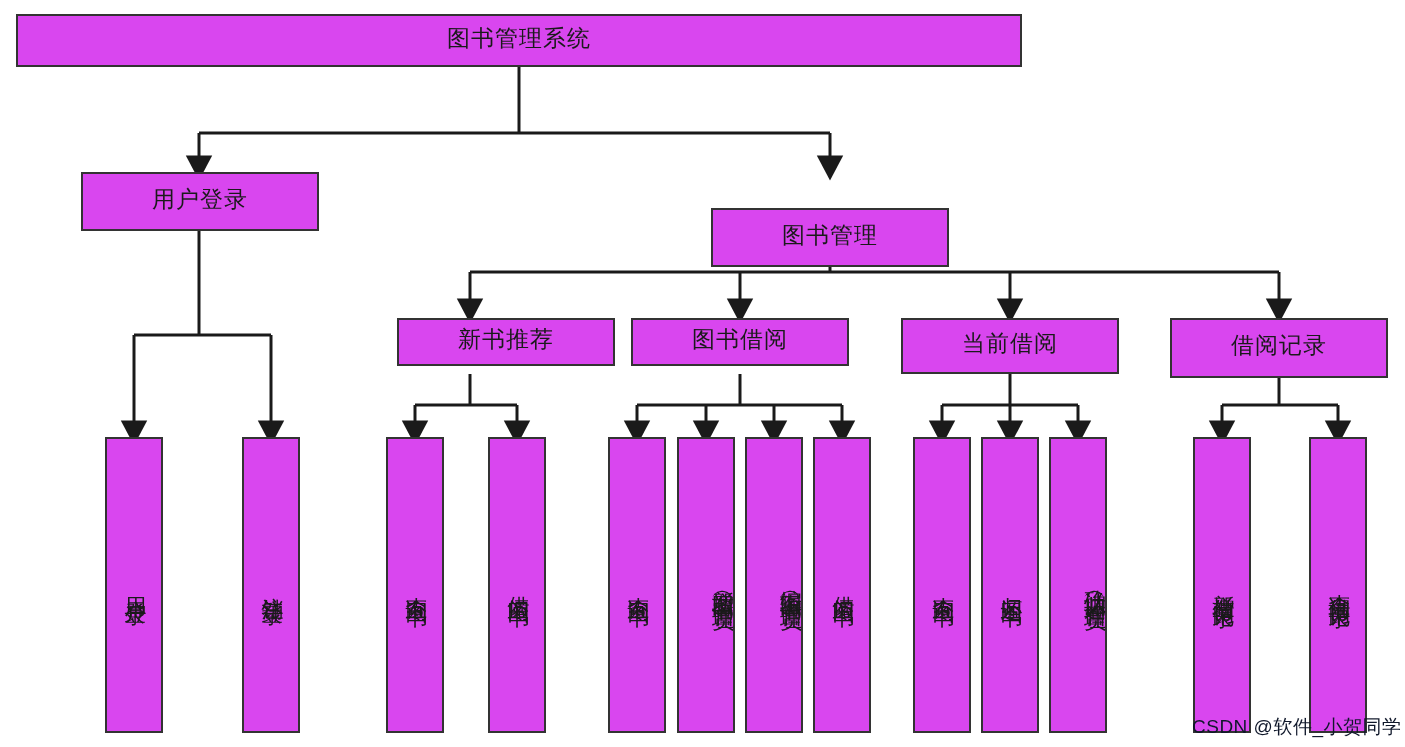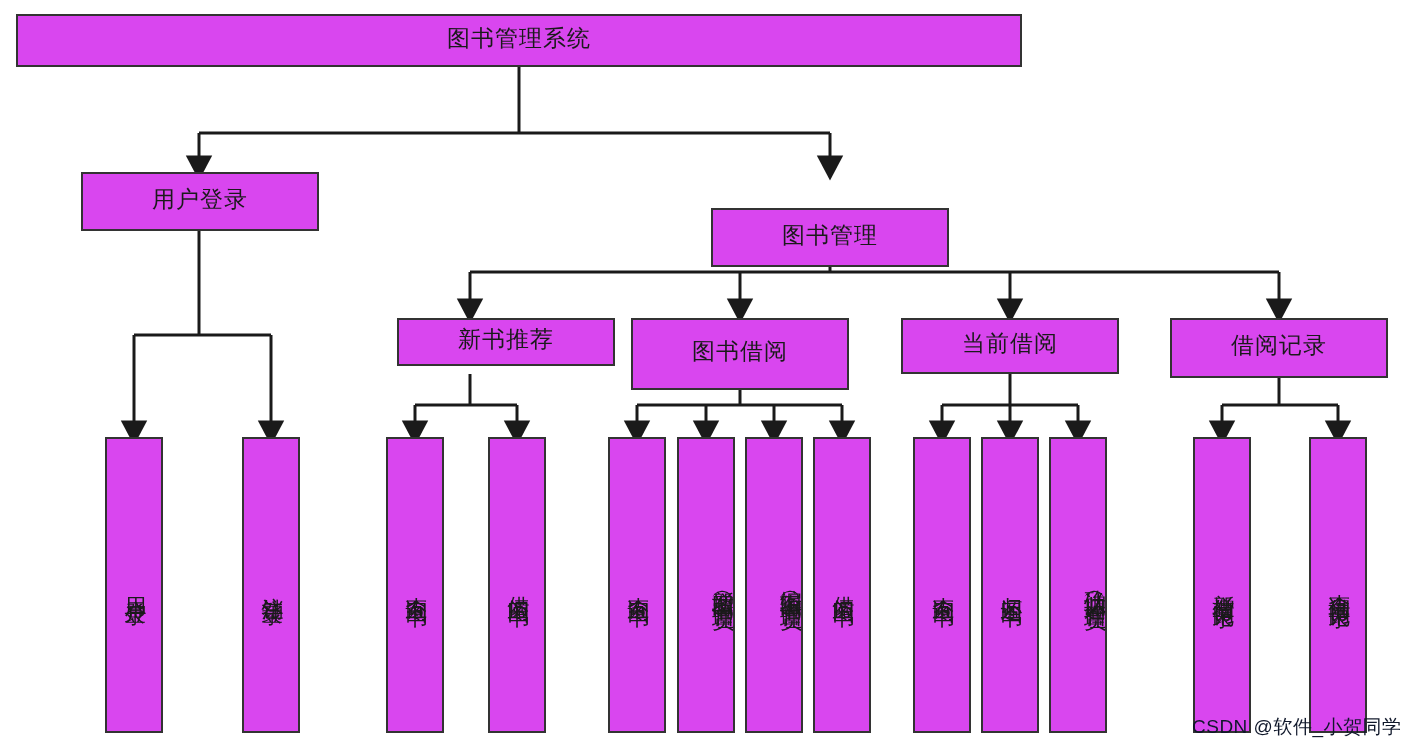--- a/index.html
+++ b/index.html
@@ -132,21 +132,21 @@
   </div>
 
   <div class="node-box node-h" style="left:711px; top:172px; width:238px; height:59px;margin-top:36px;">
     <span>图书管理</span>
   </div>
 
   <div class="node-box node-h" style="left:361px; top:318px; width:218px; height:48px;margin-left:36px;">
     <span>新书推荐</span>
   </div>
 
-  <div class="node-box node-h" style="left:631px; top:318px; width:218px; height:72px;">
+  <div class="node-box node-h" style="left:631px; top:318px; width:218px; height:48px;">
     <span>图书借阅</span>
   </div>
 
   <div class="node-box node-h" style="left:901px; top:318px; width:218px; height:56px;">
     <span>当前借阅</span>
   </div>
 
   <div class="node-box node-h" style="left:1170px; top:318px; width:218px; height:60px;">
     <span>借阅记录</span>
   </div>

